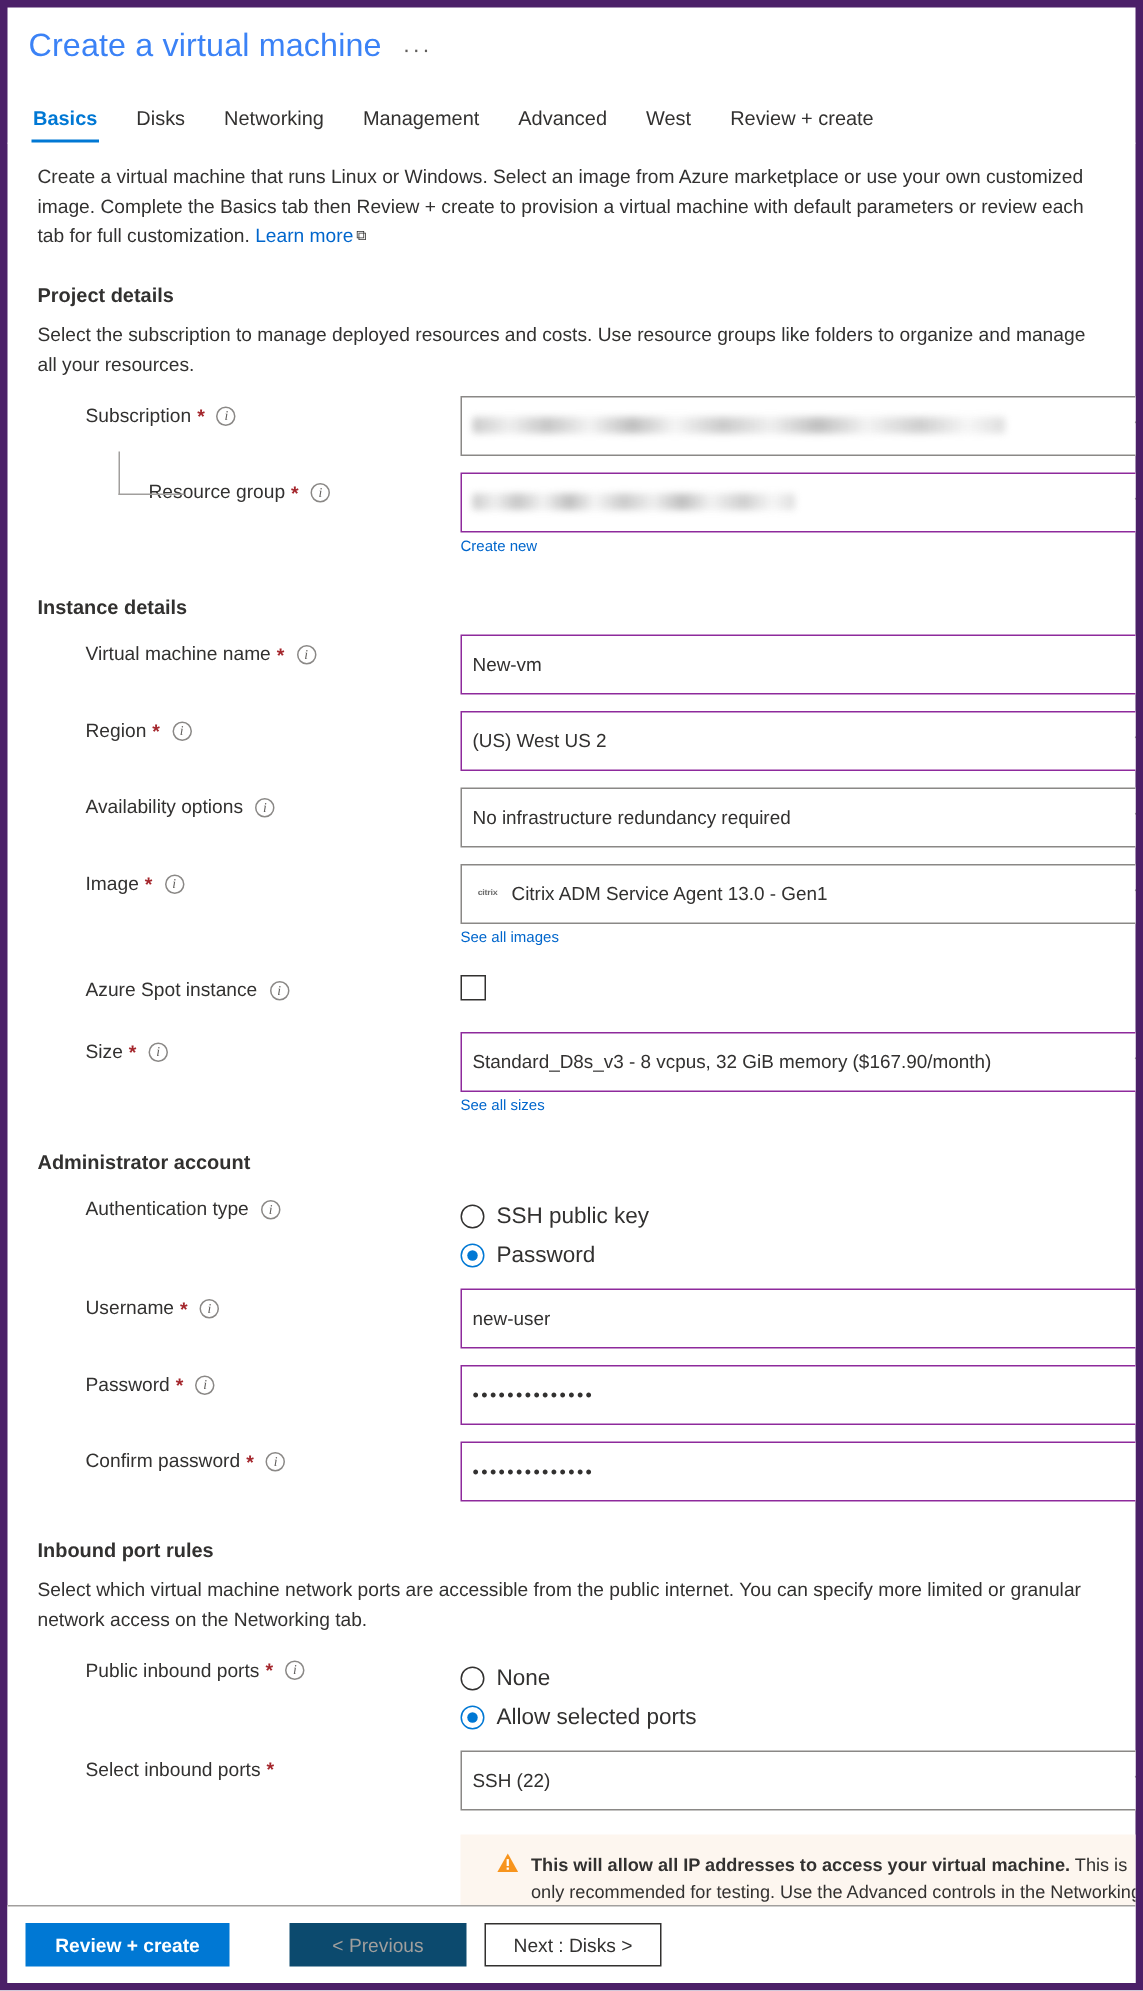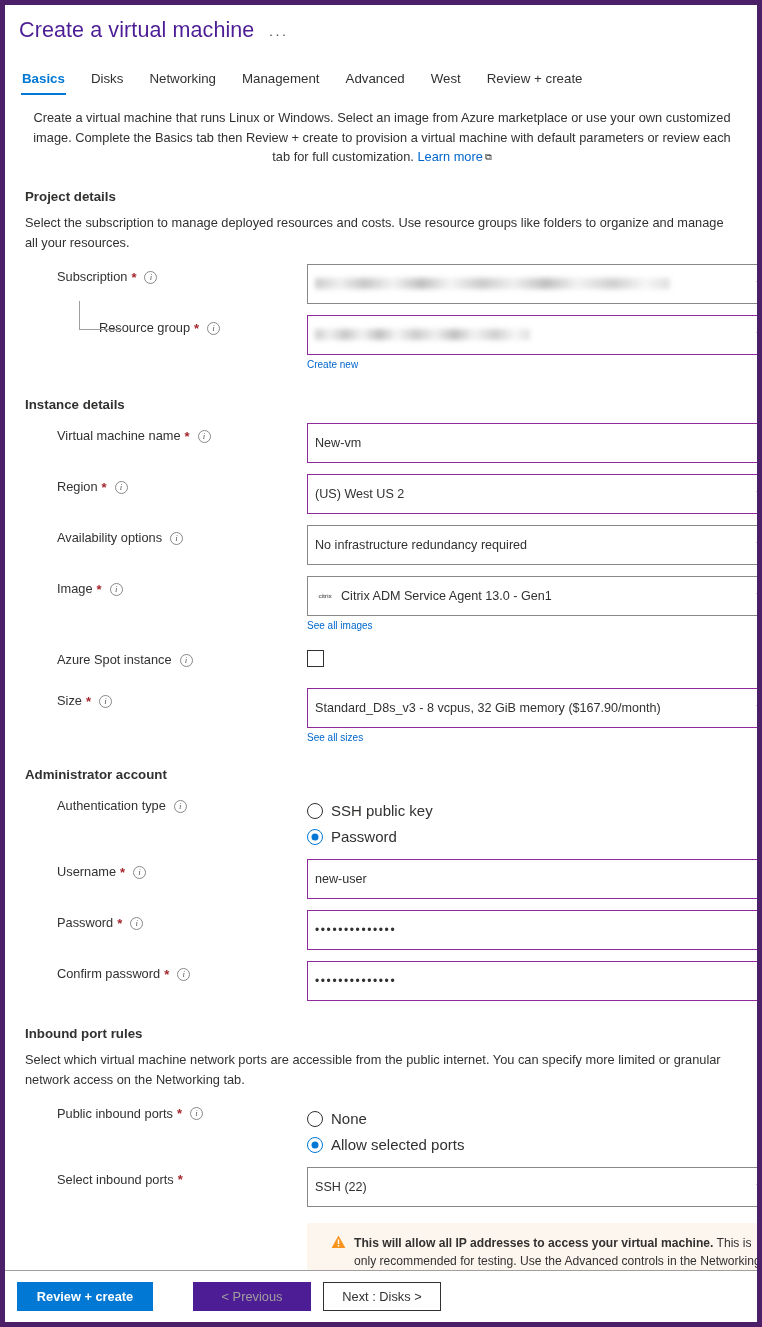--- a/index.html
+++ b/index.html
@@ -30,21 +30,21 @@
 
   
   .titlebar {
     display: flex;
     align-items: center;
     padding: 13px 0 0 14px;
     gap: 14px;
   }
   .page-title {
     font-size: 21.5px;
-    color: #4c1d95;
+    color: #3b82f6;
     font-weight: normal;
     letter-spacing: 0.1px;
     line-height: 1.2;
   }
   .ellipsis-btn {
     color: #605e5c;
     font-size: 15px;
     letter-spacing: 1.5px;
     padding: 6px 2px 0 0;
     cursor: pointer;
@@ -83,21 +83,20 @@
   
   .content {
     padding: 0 18px 0 20px;
   }
   .intro {
     font-size: 12.8px;
     color: #323130;
     line-height: 1.55;
     margin-top: 12px;
     max-width: 724px;
-    text-align: center;
   }
   .link {
     color: #0066cc;
     text-decoration: none;
     cursor: pointer;
   }
   .ext-ico {
     font-size: 9.5px;
     vertical-align: 1px;
     margin-left: 2px;
@@ -333,21 +332,21 @@
     justify-content: center;
     white-space: nowrap;
   }
   .btn-primary {
     background: #0078d4;
     color: #ffffff;
     font-weight: 600;
     min-width: 136px;
   }
   .btn-disabled {
-    background: #4c1d95;
+    background: #0c4a6e;
     color: #a19f9d;
     min-width: 118px;
     margin-left: 28px;
   }
   .btn-default {
     background: #ffffff;
     color: #323130;
     border: 1px solid #323130;
     min-width: 118px;
   }

